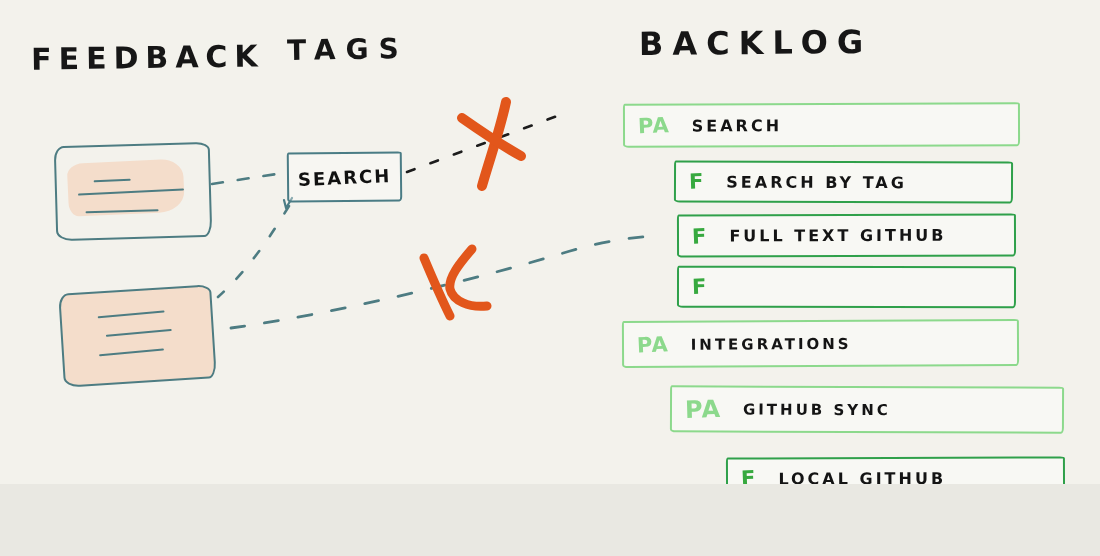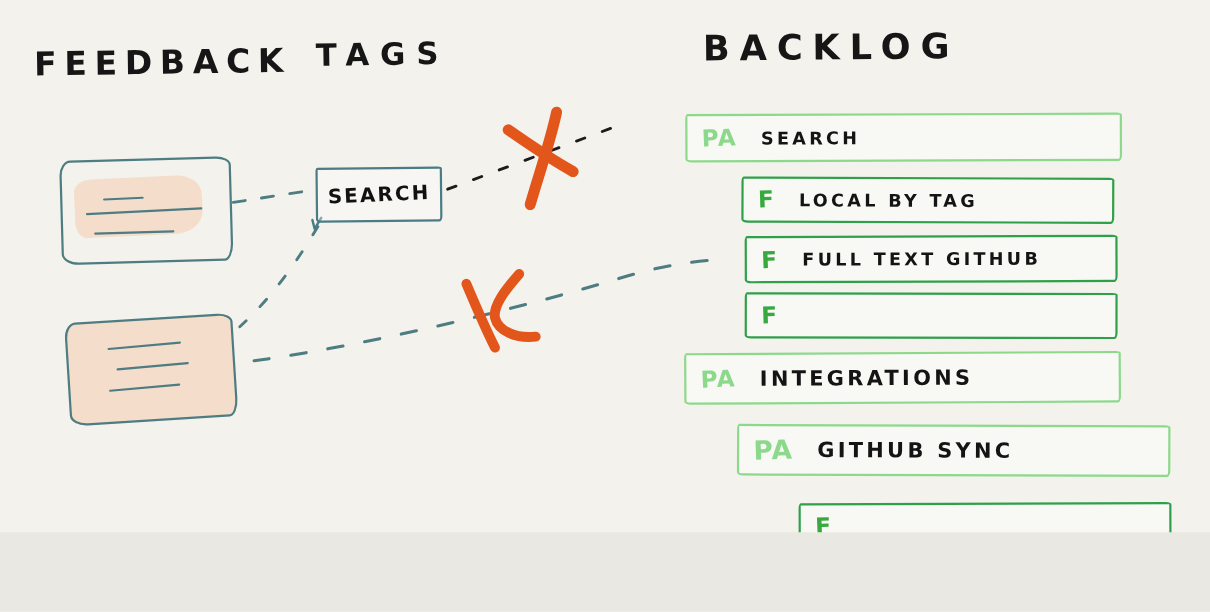--- a/index.html
+++ b/index.html
@@ -64,21 +64,21 @@
   .bl-parent .badge{color:#8cd98c;}
   .bl-feature{border:2px solid #2fa04a;}
   .bl-feature .badge{color:#37a93f;}
   .it1{left:623px;top:103px;width:380px;height:40px;transform:rotate(-0.2deg);}
   .it2{left:674px;top:161px;width:322px;height:38px;transform:rotate(0.2deg);}
   .it3{left:677px;top:214px;width:322px;height:39px;transform:rotate(-0.2deg);}
   .it4{left:677px;top:266px;width:322px;height:38px;transform:rotate(0.1deg);}
   .it5{left:622px;top:320px;width:380px;height:43px;transform:rotate(-0.3deg);}
   .it6{left:670px;top:386px;width:377px;height:43px;transform:rotate(0.2deg);}
   .it7{left:726px;top:457px;width:322px;height:38px;transform:rotate(-0.2deg);}
-  .it5 .lbl,.it6 .lbl{font-size:19px;}
+  .it5 .lbl,.it6 .lbl{font-size:15px;}
   .it6 .badge{font-size:24px;}
 
   
   svg.connectors{position:absolute;left:0;top:0;width:1100px;height:556px;pointer-events:none;}
 </style>
 </head>
 <body>
 
 <div class="stage">
 
@@ -125,34 +125,35 @@
   <div class="tagbox">
     <span class="taglabel">SEARCH</span>
   </div>
 
   <div class="bl bl-parent it1">
     <span class="badge">PA</span>
     <span class="lbl">SEARCH</span>
   </div>
   <div class="bl bl-feature it2">
     <span class="badge">F</span>
-    <span class="lbl">LOCAL BY TAG</span>
+    <span class="lbl">SEARCH BY TAG</span>
   </div>
   <div class="bl bl-feature it3">
     <span class="badge">F</span>
     <span class="lbl">FULL TEXT GITHUB</span>
   </div>
   <div class="bl bl-feature it4">
     <span class="badge">F</span>
   </div>
   <div class="bl bl-parent it5">
     <span class="badge">PA</span>
     <span class="lbl">INTEGRATIONS</span>
   </div>
   <div class="bl bl-parent it6">
     <span class="badge">PA</span>
     <span class="lbl">GITHUB SYNC</span>
   </div>
   <div class="bl bl-feature it7">
     <span class="badge">F</span>
+    <span class="lbl">LOCAL GITHUB</span>
   </div>
 
 </div>
 
 </body></html>

